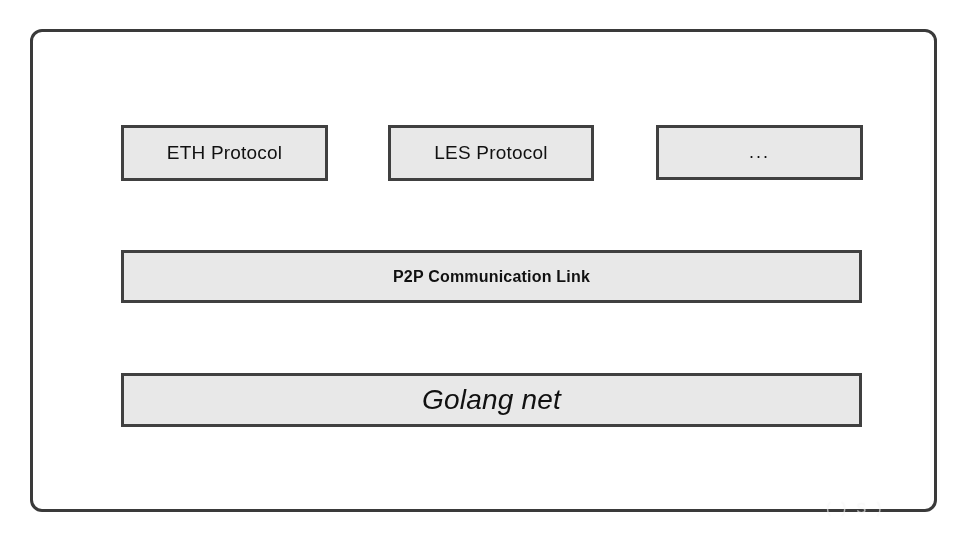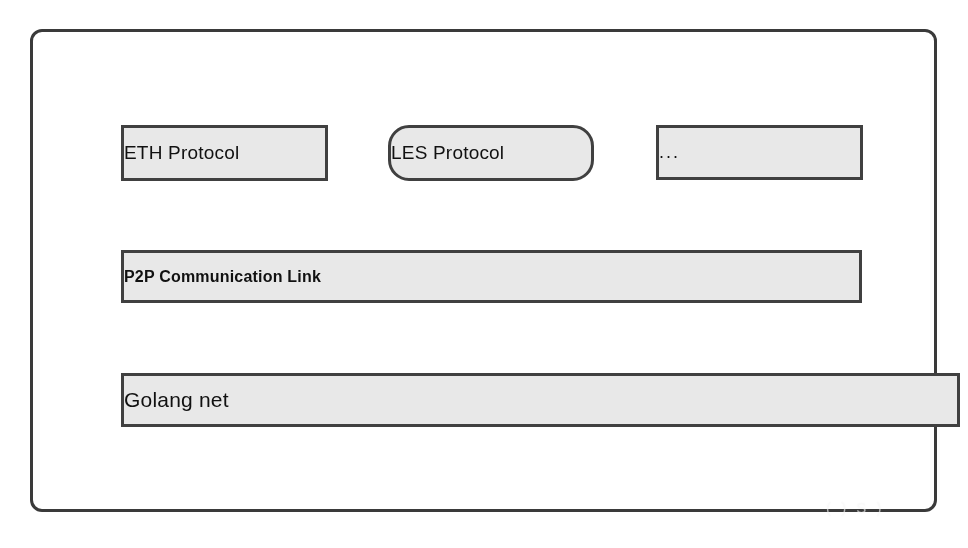--- a/index.html
+++ b/index.html
@@ -27,30 +27,30 @@
     border-radius: 12px;
     background: #ffffff;
   }
   .box {
     position: absolute;
     background: #e8e8e8;
     border: 3px solid #404040;
     box-sizing: border-box;
     display: flex;
     align-items: center;
-    justify-content: flex-start;
+    justify-content: center;
     color: #111111;
     font-size: 19px;
     letter-spacing: 0.2px;
   }
   .box-eth   { left: 121px; top: 125px; width: 207px; height: 56px; }
-  .box-les   { left: 388px; top: 125px; width: 206px; height: 56px; border-radius: 21px; }
+  .box-les   { left: 388px; top: 125px; width: 206px; height: 56px; }
   .box-dots  { left: 656px; top: 125px; width: 207px; height: 55px; font-size: 18px; letter-spacing: 2px; }
   .box-p2p   { left: 121px; top: 250px; width: 741px; height: 53px; font-weight: bold; font-size: 16px; }
-  .box-golang{ left: 121px; top: 373px; width: 839px; height: 54px; font-size: 21px; }
+  .box-golang{ left: 121px; top: 373px; width: 741px; height: 54px; font-size: 28px; font-style: italic; }
   .watermark {
     position: absolute;
     left: 826px;
     top: 499px;
     width: 130px;
     height: 24px;
     color: rgba(255, 255, 255, 0.55);
     font-size: 15px;
     letter-spacing: 3px;
     pointer-events: none;

